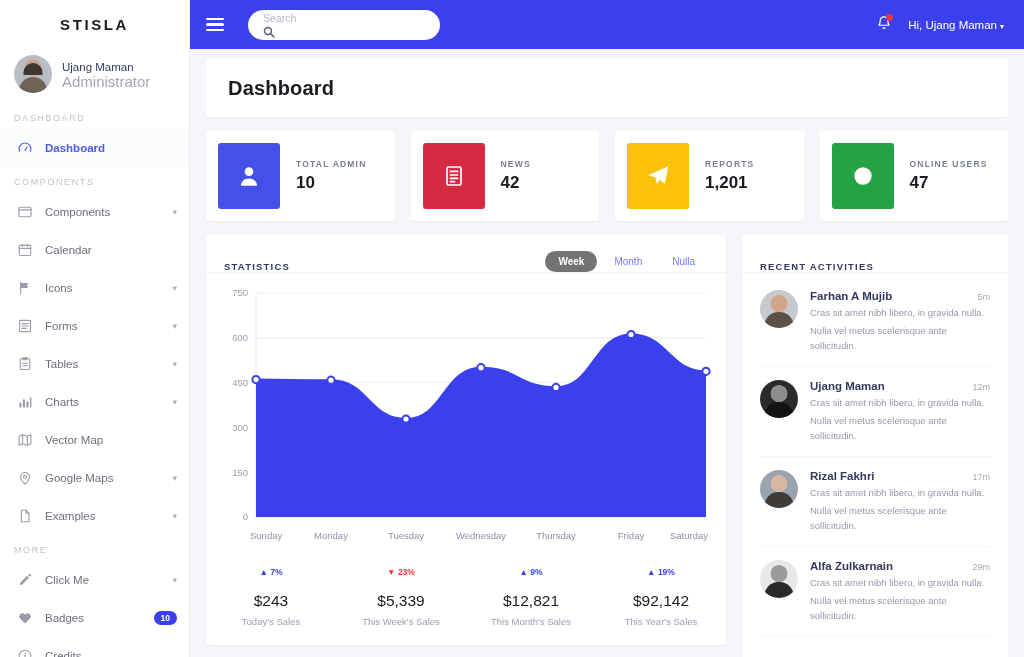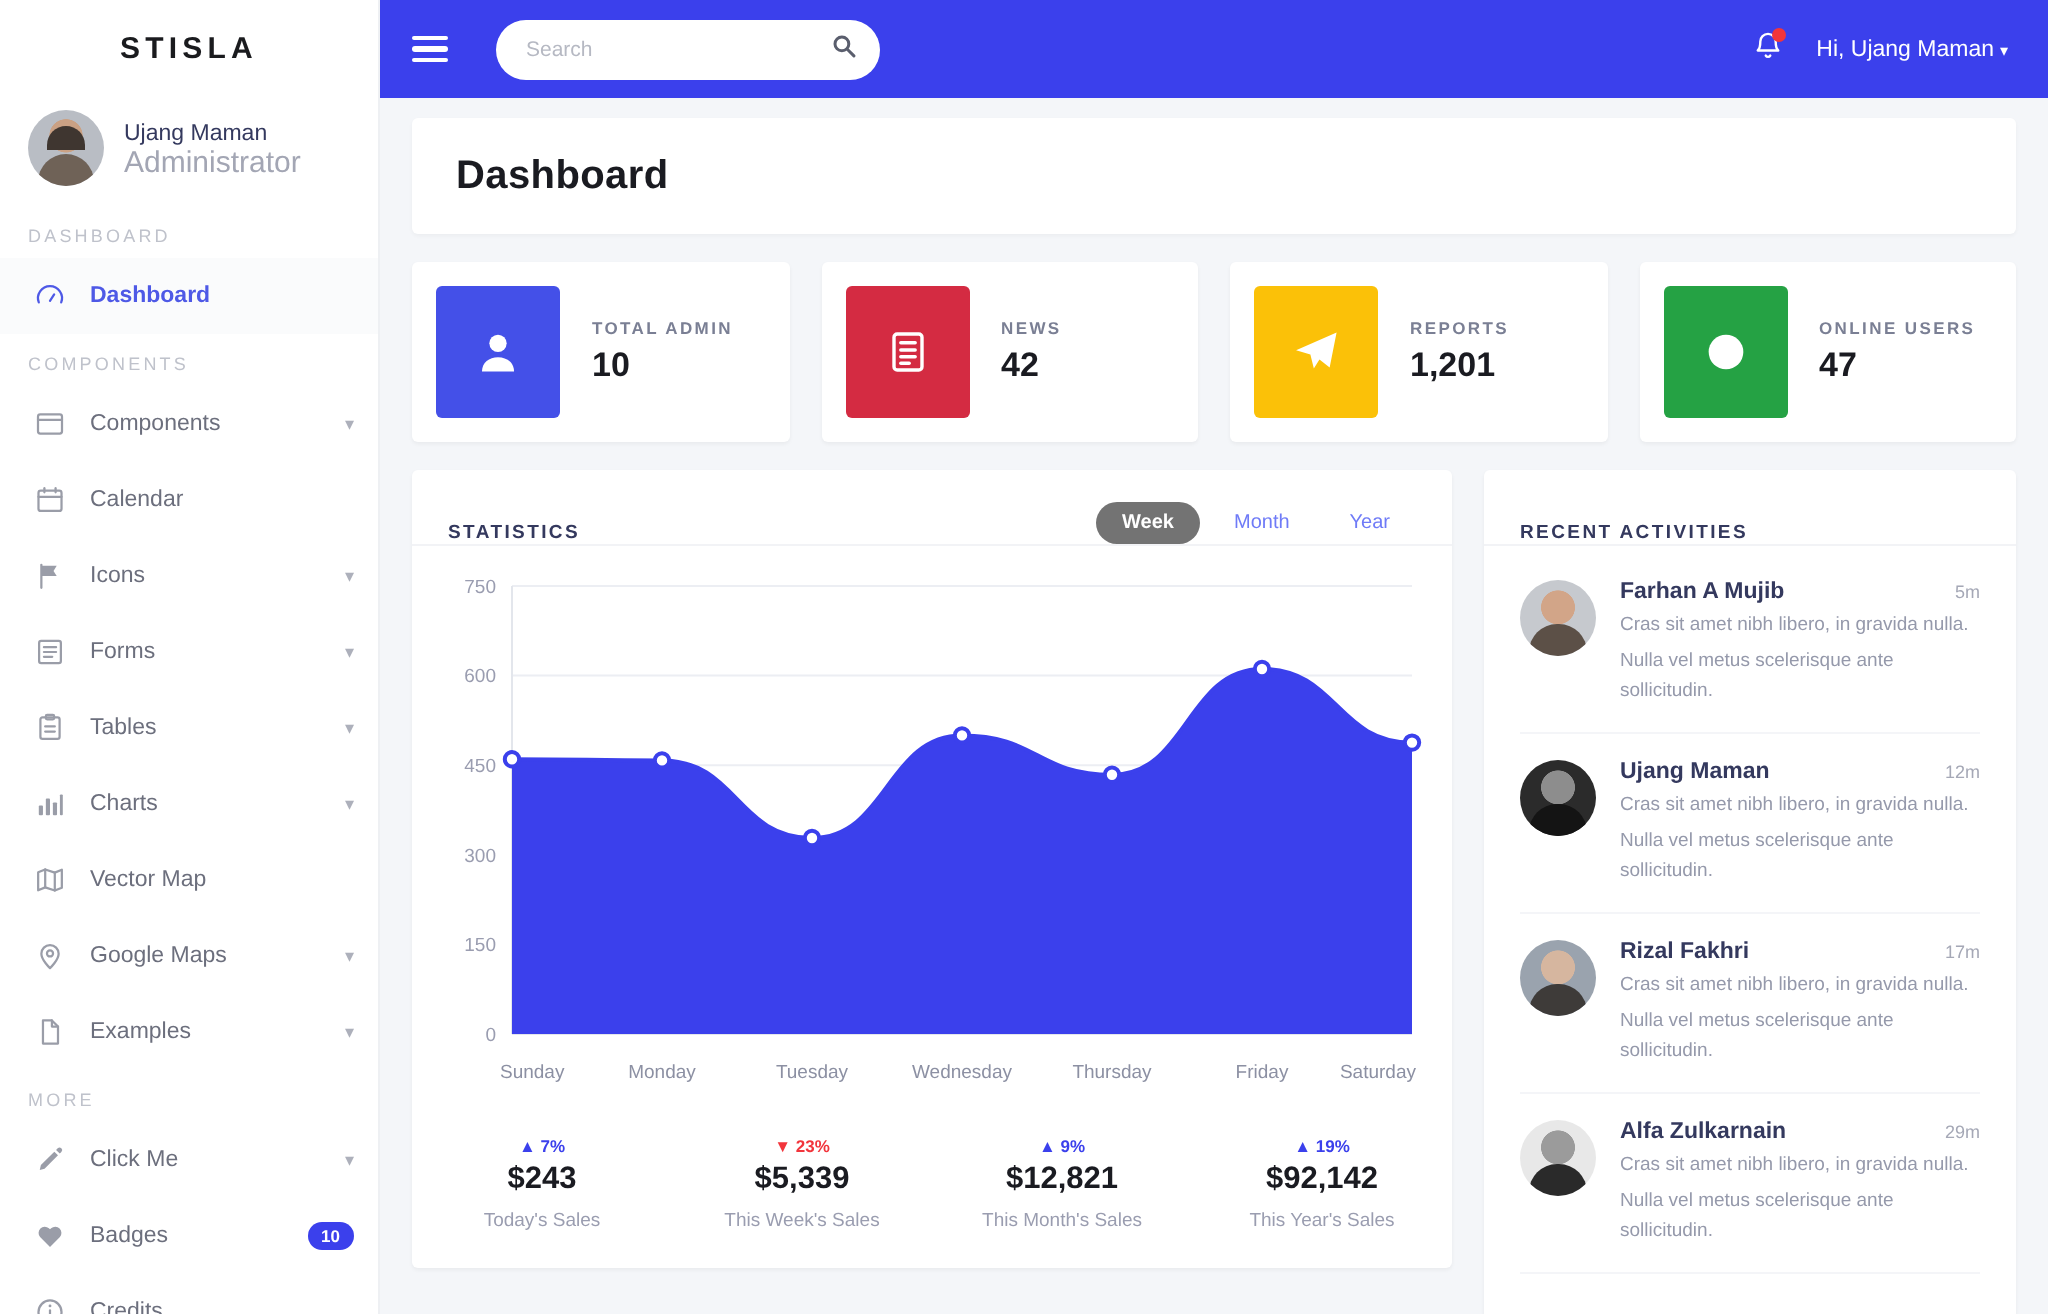--- a/index.html
+++ b/index.html
@@ -65,21 +65,21 @@
   
   .main { flex: 1; height: 657px; position: relative; background: #f4f6f9; overflow: hidden; }
   .topbar {
     height: 49px; background: #3b40ec; display: flex; align-items: center;
     padding: 0 20px 0 16px; gap: 14px;
   }
   .hamburger { width: 18px; display: flex; flex-direction: column; gap: 3.5px; cursor: pointer; }
   .hamburger span { display: block; height: 2.2px; background: #fff; border-radius: 2px; }
   .search-box {
     width: 192px; height: 30px; background: #fff; border-radius: 16px;
-    display: flex; align-items: center; padding: 0 12px 0 15px; margin-left: 10px;
+    display: flex; padding: 0 12px 0 15px; margin-left: 10px; flex-direction: column;
   }
   .search-box input {
     border: 0; outline: 0; flex: 1; font-size: 10.5px; color: #555;
     font-family: "Liberation Sans", sans-serif; background: transparent;
   }
   .search-box input::placeholder { color: #b6b9c3; }
   .search-ico { color: #5a5e6d; font-size: 11px; }
   .topbar-right { margin-left: auto; display: flex; align-items: center; gap: 16px; }
   .bell { position: relative; color: #fff; font-size: 15px; cursor: pointer; }
   .bell .dot {
@@ -134,21 +134,21 @@
   }
   .range-btn.active { background: #737373; color: #fff; font-weight: bold; }
 
   .chart-card { flex: 0 0 520px; }
   .chart-wrap { padding: 10px 14px 4px 8px; }
   .stat-foot { display: flex; padding: 6px 0 18px; }
   .stat-foot-col { flex: 1; text-align: center; }
   .pct { font-size: 8.5px; font-weight: bold; }
   .pct.up { color: #3b40ec; }
   .pct.down { color: #f2353c; }
-  .sale-val { font-size: 15.5px; font-weight: bold; color: #1a1b21; margin-top: 3px; }
+  .sale-val { font-size: 15.5px; font-weight: normal; color: #1a1b21; margin-top: 15px; }
   .sale-lbl { font-size: 9.5px; color: #9a9db0; margin-top: 6px; }
 
   
   .activity-card { flex: 1; }
   .act-list { padding: 4px 18px 0; }
   .act-item { display: flex; gap: 12px; padding: 13px 0; border-bottom: 1px solid #f4f5f8; }
   .act-item:last-of-type { border-bottom: 1px solid #f4f5f8; }
   .act-av {
     width: 38px; height: 38px; border-radius: 50%; flex: 0 0 38px;
     position: relative; overflow: hidden;
@@ -423,21 +423,21 @@
         </div>
 
       <div class="bottom-row">
 
         <div class="card chart-card">
           <div class="card-head">
             <span class="card-title">Statistics</span>
             <div class="range-toggle" id="range-toggle">
                 <span class="range-btn active">Week</span>
                 <span class="range-btn">Month</span>
-                <span class="range-btn">Year</span>
+                <span class="range-btn">Nulla</span>
               </div>
           </div>
           <div class="chart-wrap">
             <svg id="area-chart" width="498" height="270" viewBox="0 0 498 270">
                 <text class="axis-txt" x="34" y="237.4" text-anchor="end">0</text>
                 <line x1="42" y1="189.2" x2="492" y2="189.2" stroke="#eceef3" stroke-width="1"></line>
                 <text class="axis-txt" x="34" y="192.6" text-anchor="end">150</text>
                 <line x1="42" y1="144.4" x2="492" y2="144.4" stroke="#eceef3" stroke-width="1"></line>
                 <text class="axis-txt" x="34" y="147.8" text-anchor="end">300</text>
                 <line x1="42" y1="99.6" x2="492" y2="99.6" stroke="#eceef3" stroke-width="1"></line>

